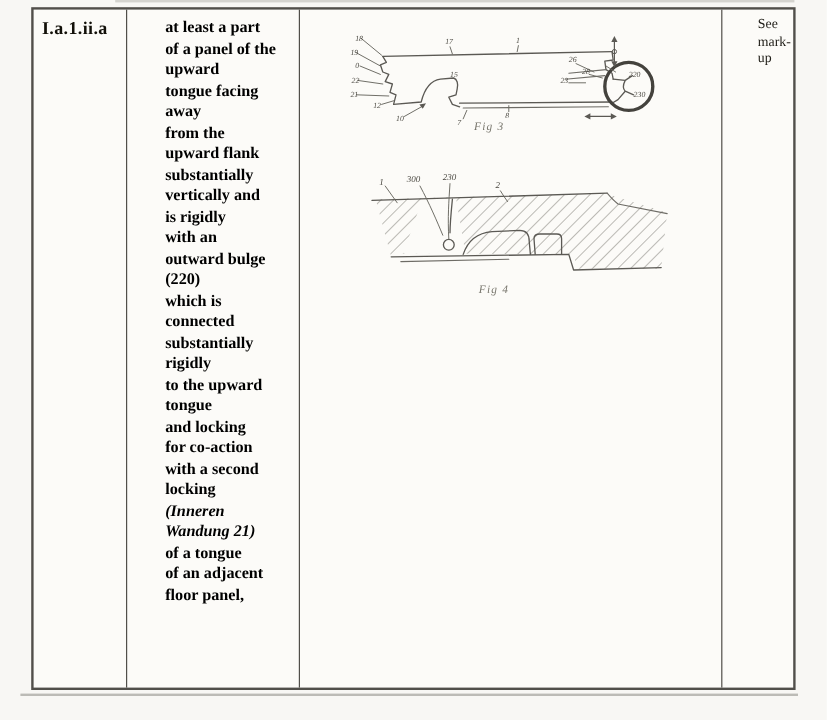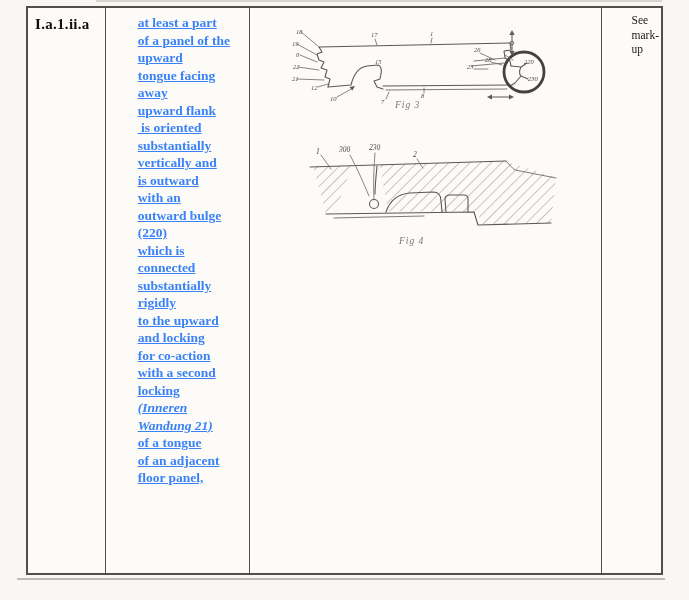--- a/index.html
+++ b/index.html
@@ -21,21 +21,21 @@
     border:2px solid #514f4a; background:#fcfbf8;gap:24px;
   }
   .cell { box-sizing:border-box; border-right:1.5px solid #514f4a; }
   .cell:last-child { border-right:none; }
 
   .col-id { width:83px; padding:8px 3px 0 7px;
     font-size:15px; font-weight:700; letter-spacing:.3px; color:#121009; }
 
   .col-claim { width:129px; padding:6px 2px 0 8px;
     font-size:13.5px; font-weight:700; line-height:17.5px;
-    white-space:nowrap; color:#3b82f6;text-decoration:underline; }
+    white-space:nowrap; color:#000000; }
   .col-claim .line.italic { font-style:italic; }
 
   .col-fig { width:354px; position:relative; }
   .col-fig svg { position:absolute; left:0; top:0; }
 
   .col-remark { flex:1; padding:5px 2px 0 6px;
     font-size:11.5px; font-weight:400; line-height:14.5px; color:#22201a; }
 
   
   .stk  { fill:none; stroke:#5b5954; stroke-width:1.1; stroke-linecap:round; stroke-linejoin:round; }
@@ -63,33 +63,34 @@
     <div class="cell col-id">
       <span>I.a.1.ii.a</span>
     </div>
 
     <div class="cell col-claim">
         <div class="line">at least a part</div>
         <div class="line">of a panel of the</div>
         <div class="line">upward</div>
         <div class="line">tongue facing</div>
         <div class="line">away</div>
+        <div class="line">from the</div>
         <div class="line">upward flank</div>
-        <div class="line">&nbsp;is oriented</div>
         <div class="line">substantially</div>
         <div class="line">vertically and</div>
-        <div class="line">is outward</div>
+        <div class="line">is rigidly</div>
         <div class="line">with an</div>
         <div class="line">outward bulge</div>
         <div class="line">(220)</div>
         <div class="line">which is</div>
         <div class="line">connected</div>
         <div class="line">substantially</div>
         <div class="line">rigidly</div>
         <div class="line">to the upward</div>
+        <div class="line">tongue</div>
         <div class="line">and locking</div>
         <div class="line">for co-action</div>
         <div class="line">with a second</div>
         <div class="line">locking</div>
         <div class="line italic">(Inneren</div>
         <div class="line italic">Wandung 21)</div>
         <div class="line">of a tongue</div>
         <div class="line">of an adjacent</div>
         <div class="line">floor panel,</div>
       </div>

